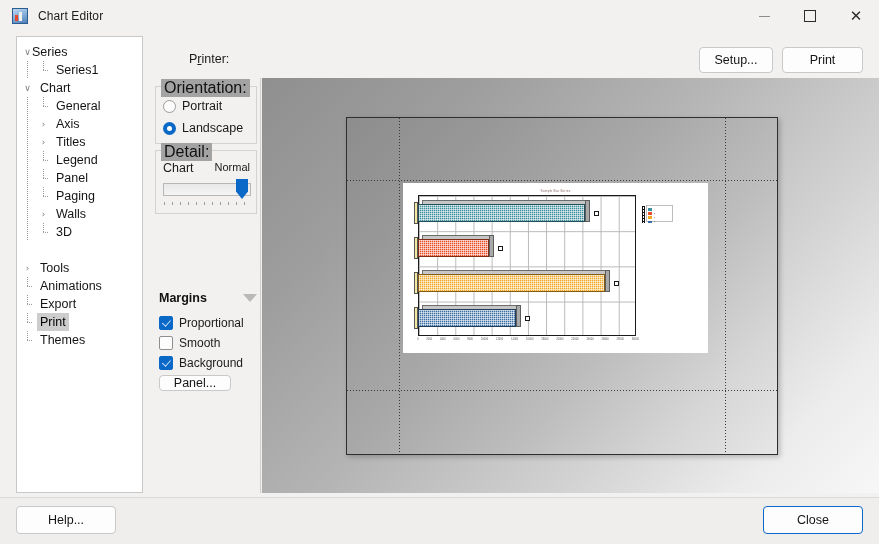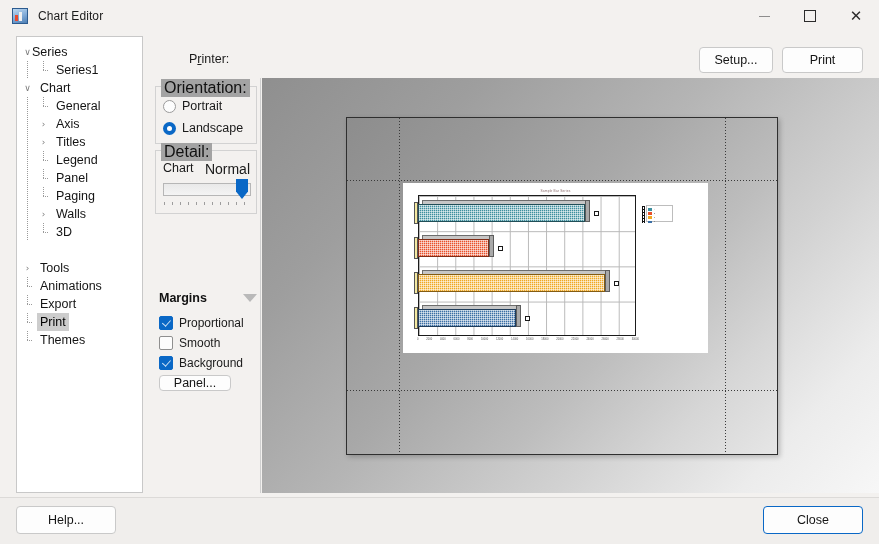--- a/index.html
+++ b/index.html
@@ -135,21 +135,21 @@
     width:13px; height:13px; border-radius:50%; border:1.3px solid #9b9b9b;
     background:#fdfdfd; box-sizing:border-box; margin-right:6px; flex:none;
   }
   .radio.on { border:none; background:#0a68c6; position:relative; }
   .radio.on::after {
     content:""; position:absolute; left:4px; top:4px; width:5px; height:5px;
     border-radius:50%; background:#fff;
   }
   .radio-label { font-size:12.5px; }
   #detail-more { position:absolute; left:7px; top:10px; font-size:12.5px; }
-  #detail-normal { position:absolute; right:6px; top:10px; font-size:14px; }
+  #detail-normal { position:absolute; right:6px; top:10px; font-size:11px; }
   #slider-track {
     position:absolute; left:7px; top:32px; width:88px; height:13px;
     background:linear-gradient(to bottom,#e9e9e9,#f4f4f4);
     border:1px solid #b6b6b6; box-sizing:border-box;
   }
   #slider-thumb {
     position:absolute; left:80px; top:28px; width:12px; height:20px;
     background:#0a68c6;
     clip-path: polygon(0 0, 100% 0, 100% 62%, 50% 100%, 0 62%);
   }

